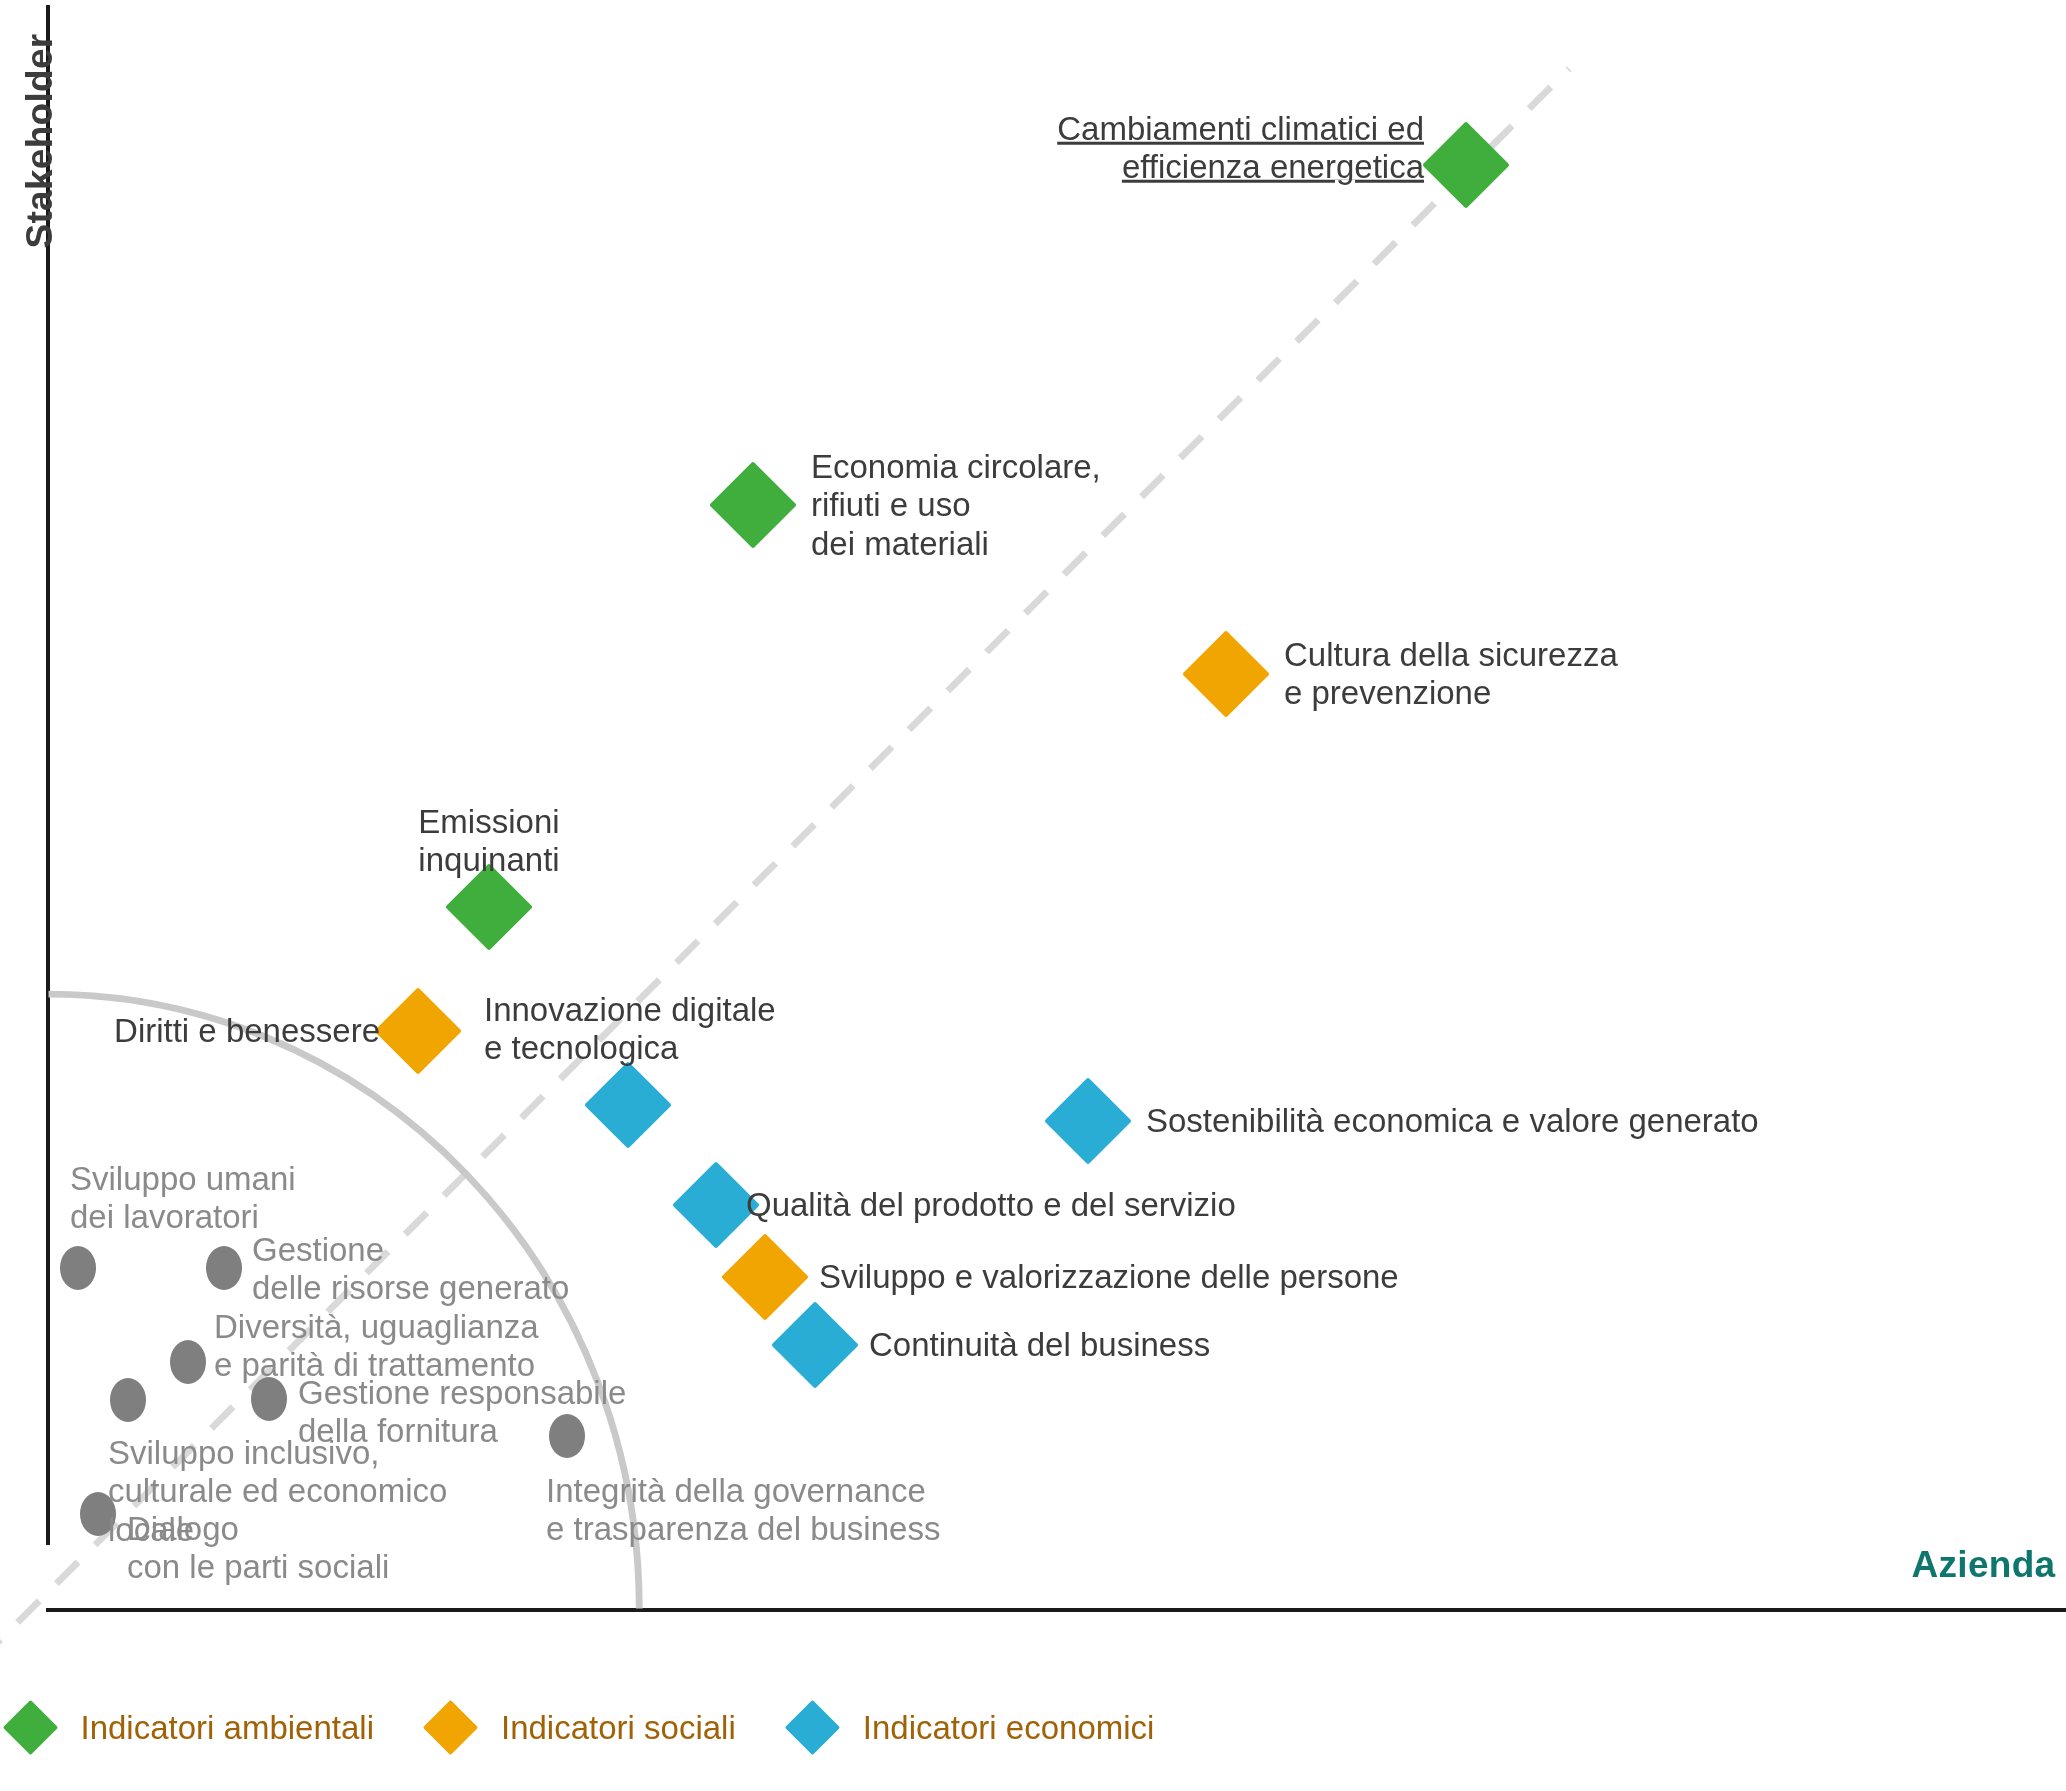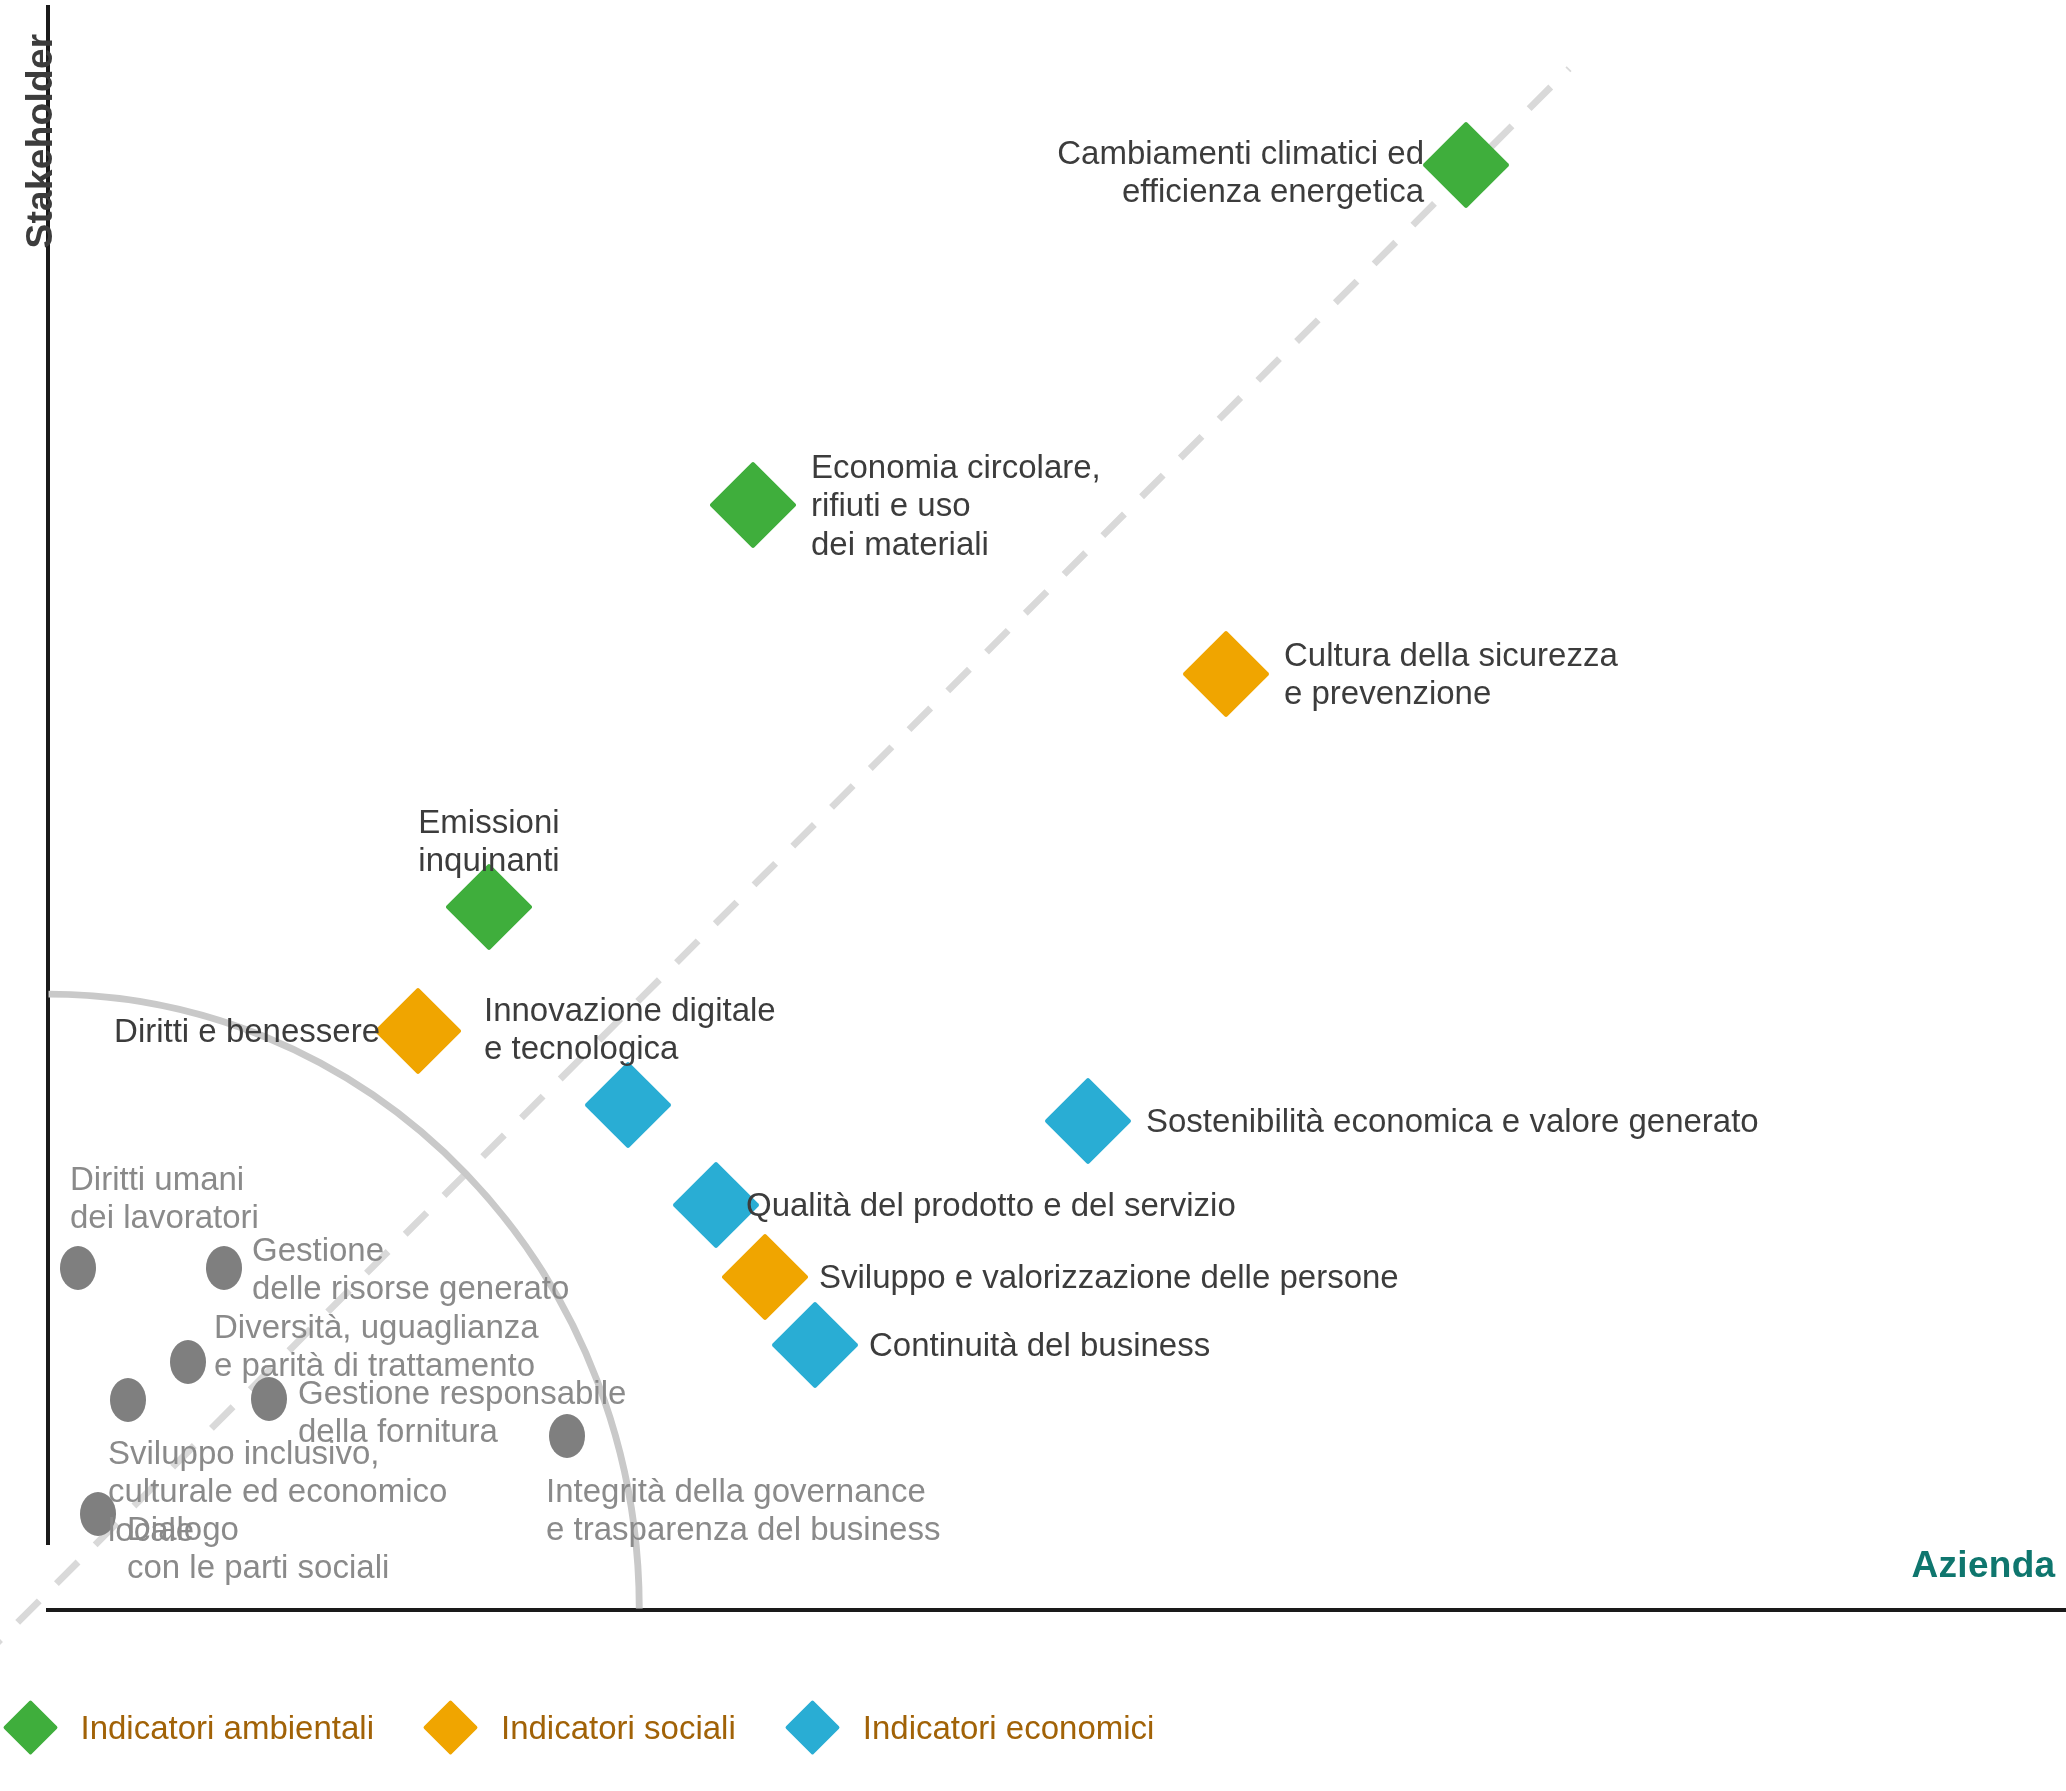--- a/index.html
+++ b/index.html
@@ -106,21 +106,21 @@
   <div class="diamond" style="left:753px;top:505px;background:#3FAE3C;"></div>
   <div class="diamond" style="left:1226px;top:674px;background:#F0A500;"></div>
   <div class="diamond" style="left:489px;top:907px;background:#3FAE3C;"></div>
   <div class="diamond" style="left:418px;top:1031px;background:#F0A500;"></div>
   <div class="diamond" style="left:628px;top:1105px;background:#29ADD4;"></div>
   <div class="diamond" style="left:1088px;top:1121px;background:#29ADD4;"></div>
   <div class="diamond" style="left:716px;top:1205px;background:#29ADD4;"></div>
   <div class="diamond" style="left:765px;top:1277px;background:#F0A500;"></div>
   <div class="diamond" style="left:815px;top:1345px;background:#29ADD4;"></div>
 
-  <div class="plabel left" style="left:1424px;top:172px;">Cambiamenti climatici ed
+  <div class="plabel left" style="left:1424px;top:148px;text-decoration:underline;">Cambiamenti climatici ed
 efficienza energetica</div>
 
   <div class="plabel right" style="left:811px;top:505px;">Economia circolare,
 rifiuti e uso
 dei materiali</div>
 
   <div class="plabel right" style="left:1284px;top:674px;">Cultura della sicurezza
 e prevenzione</div>
 
   <div class="plabel above" style="left:489px;top:880px;">Emissioni
@@ -132,21 +132,21 @@
 e tecnologica</div>
 
   <div class="plabel right" style="left:1146px;top:1121px;">Sostenibilità economica e valore generato</div>
 
   <div class="plabel right" style="left:746px;top:1205px;">Qualità del prodotto e del servizio</div>
 
   <div class="plabel right" style="left:819px;top:1277px;">Sviluppo e valorizzazione delle persone</div>
 
   <div class="plabel right" style="left:869px;top:1345px;">Continuità del business</div>
 
-  <div class="plabel muted" style="left:70px;top:1160px;">Diritti umani
+  <div class="plabel muted" style="left:70px;top:1160px;">Sviluppo umani
 dei lavoratori</div>
 
   <div class="plabel muted right" style="left:252px;top:1269px;">Gestione
 delle risorse generato</div>
 
   <div class="plabel muted" style="left:214px;top:1308px;">Diversità, uguaglianza
 e parità di trattamento</div>
 
   <div class="plabel muted right" style="left:298px;top:1400px;margin-top:12px;">Gestione responsabile
 della fornitura</div>

